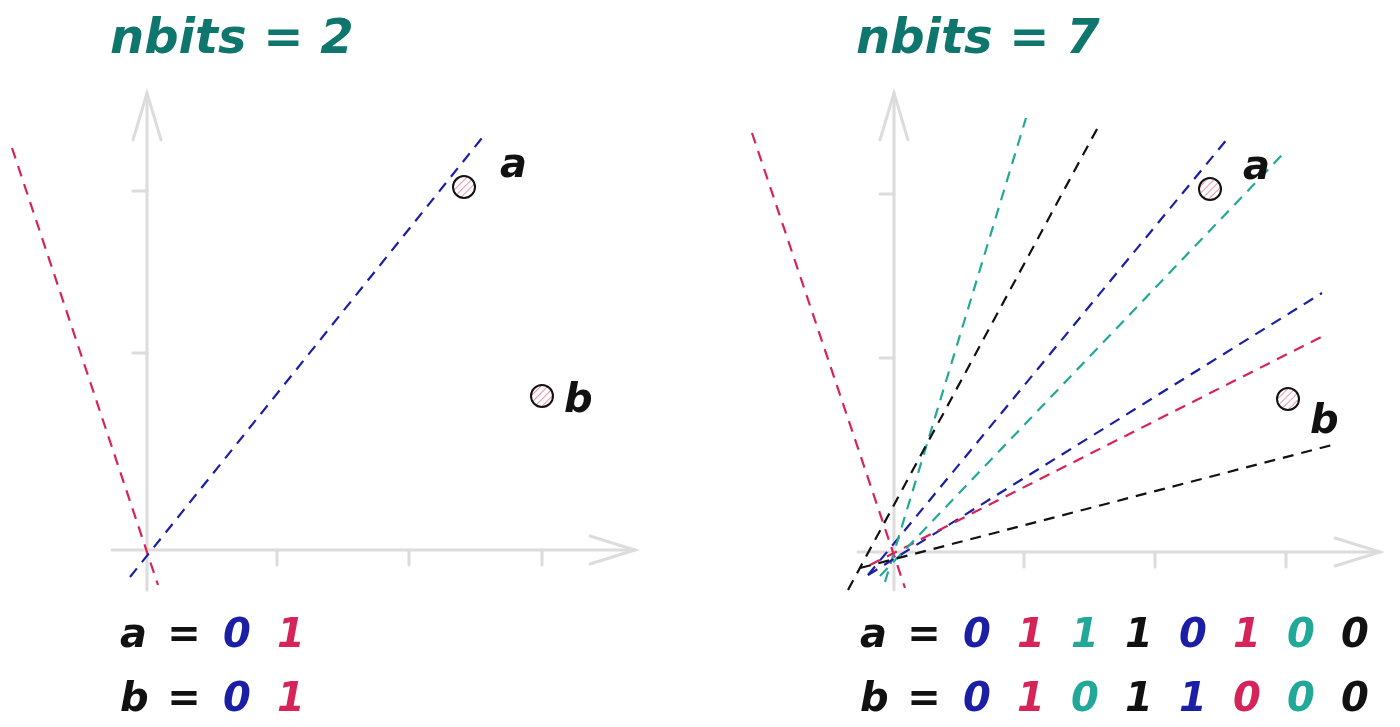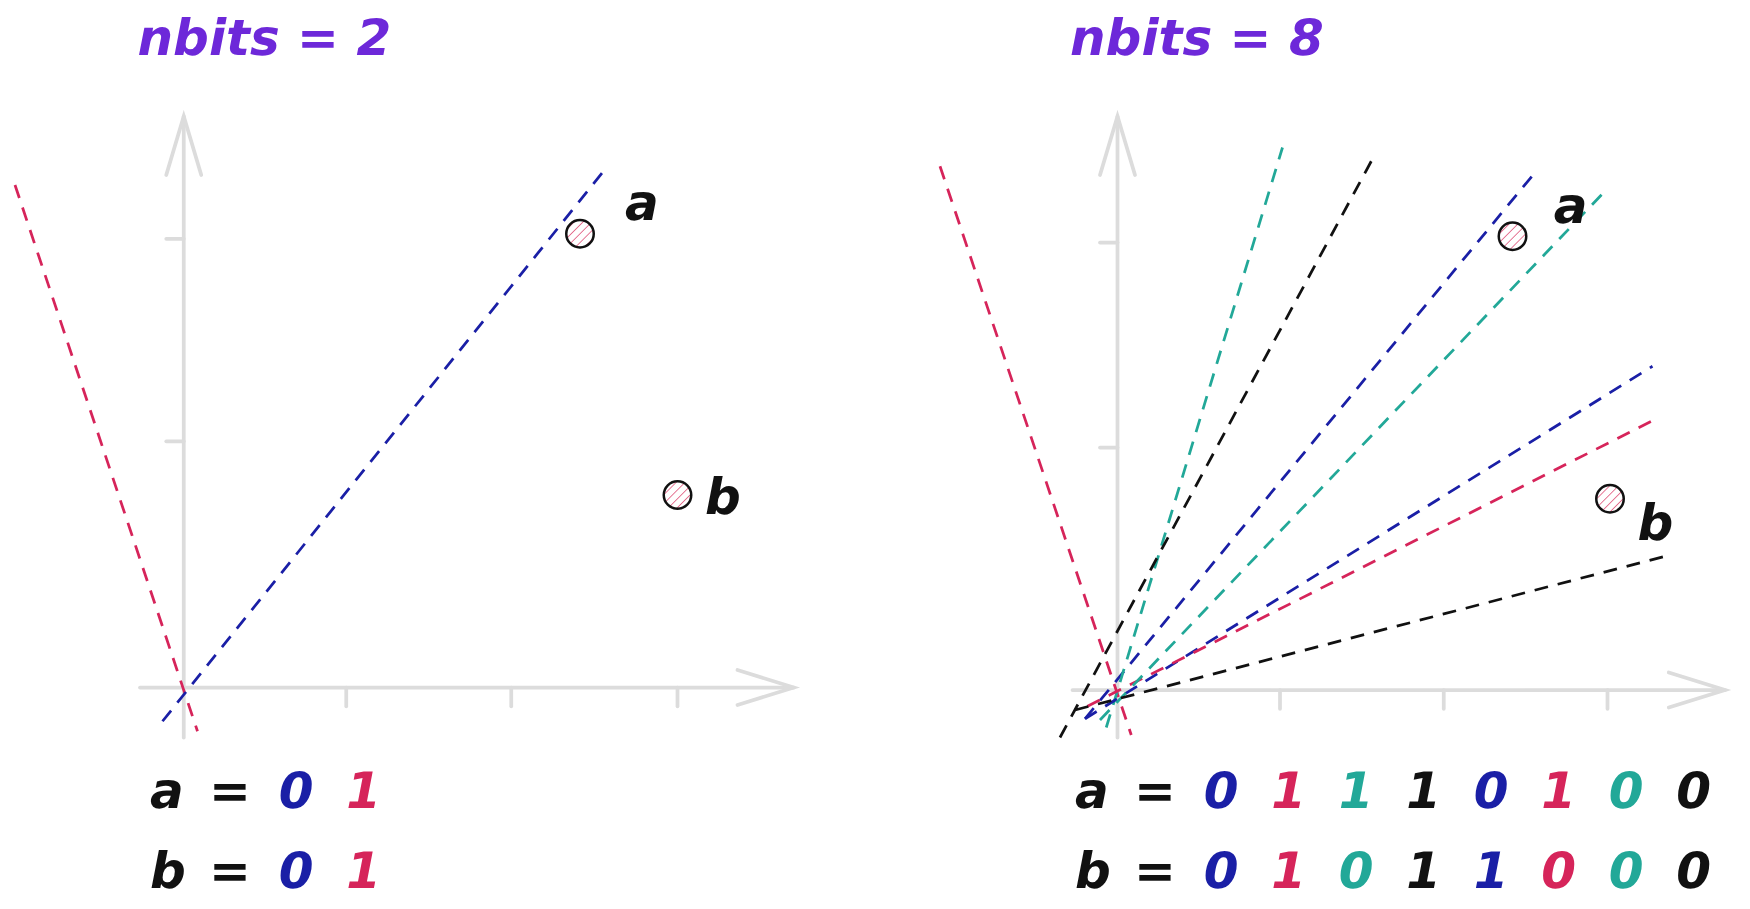--- a/index.html
+++ b/index.html
@@ -1,32 +1,32 @@
 <!DOCTYPE html>
 <html><head>
 <meta charset="utf-8">
 <style>
   html, body { margin: 0; padding: 0; background: #ffffff; }
   body { width: 1400px; height: 727px; position: relative; overflow: hidden;
          font-family: "DejaVu Sans", sans-serif; }
-  .title { position: absolute; top: 8px; font-size: 40px; font-weight: bold; color: #6d28d9;
+  .title { position: absolute; top: 8px; font-size: 48px; font-weight: bold; color: #0f766e;
            font-style: italic; letter-spacing: 0px; }
   .panel-svg { position: absolute; top: 0; left: 0; }
   .code-row { position: absolute; font-size: 40px; font-weight: bold; font-style: italic;
               color: #111; white-space: nowrap; height: 50px; display: flex; align-items: center; }
   .code-row .lbl { display: inline-block; width: 38px; }
   .code-row .eq { display: inline-block; width: 52px; text-align: center; }
   .code-row .bit { display: inline-block; width: 54px; text-align: center; }
   .pt-label { position: absolute; font-size: 40px; font-weight: bold; font-style: italic; color: #111; }
 </style>
 </head>
 <body>
 
 <div class="title" style="left:110px;">nbits = 2</div>
-<div class="title" style="left:856px;">nbits = 8</div>
+<div class="title" style="left:856px;">nbits = 7</div>
 
 <svg class="panel-svg" width="1400" height="727">
   <defs>
     <pattern id="hatch" patternUnits="userSpaceOnUse" width="5" height="5" patternTransform="rotate(45)">
       <line x1="0" y1="0" x2="0" y2="5" stroke="#e05a7f" stroke-width="1.3"></line>
     </pattern>
   </defs>
 
   <g stroke="#dcdcdc" stroke-width="3" fill="none" stroke-linecap="round">
     <line x1="147" y1="93" x2="147" y2="590"></line>

